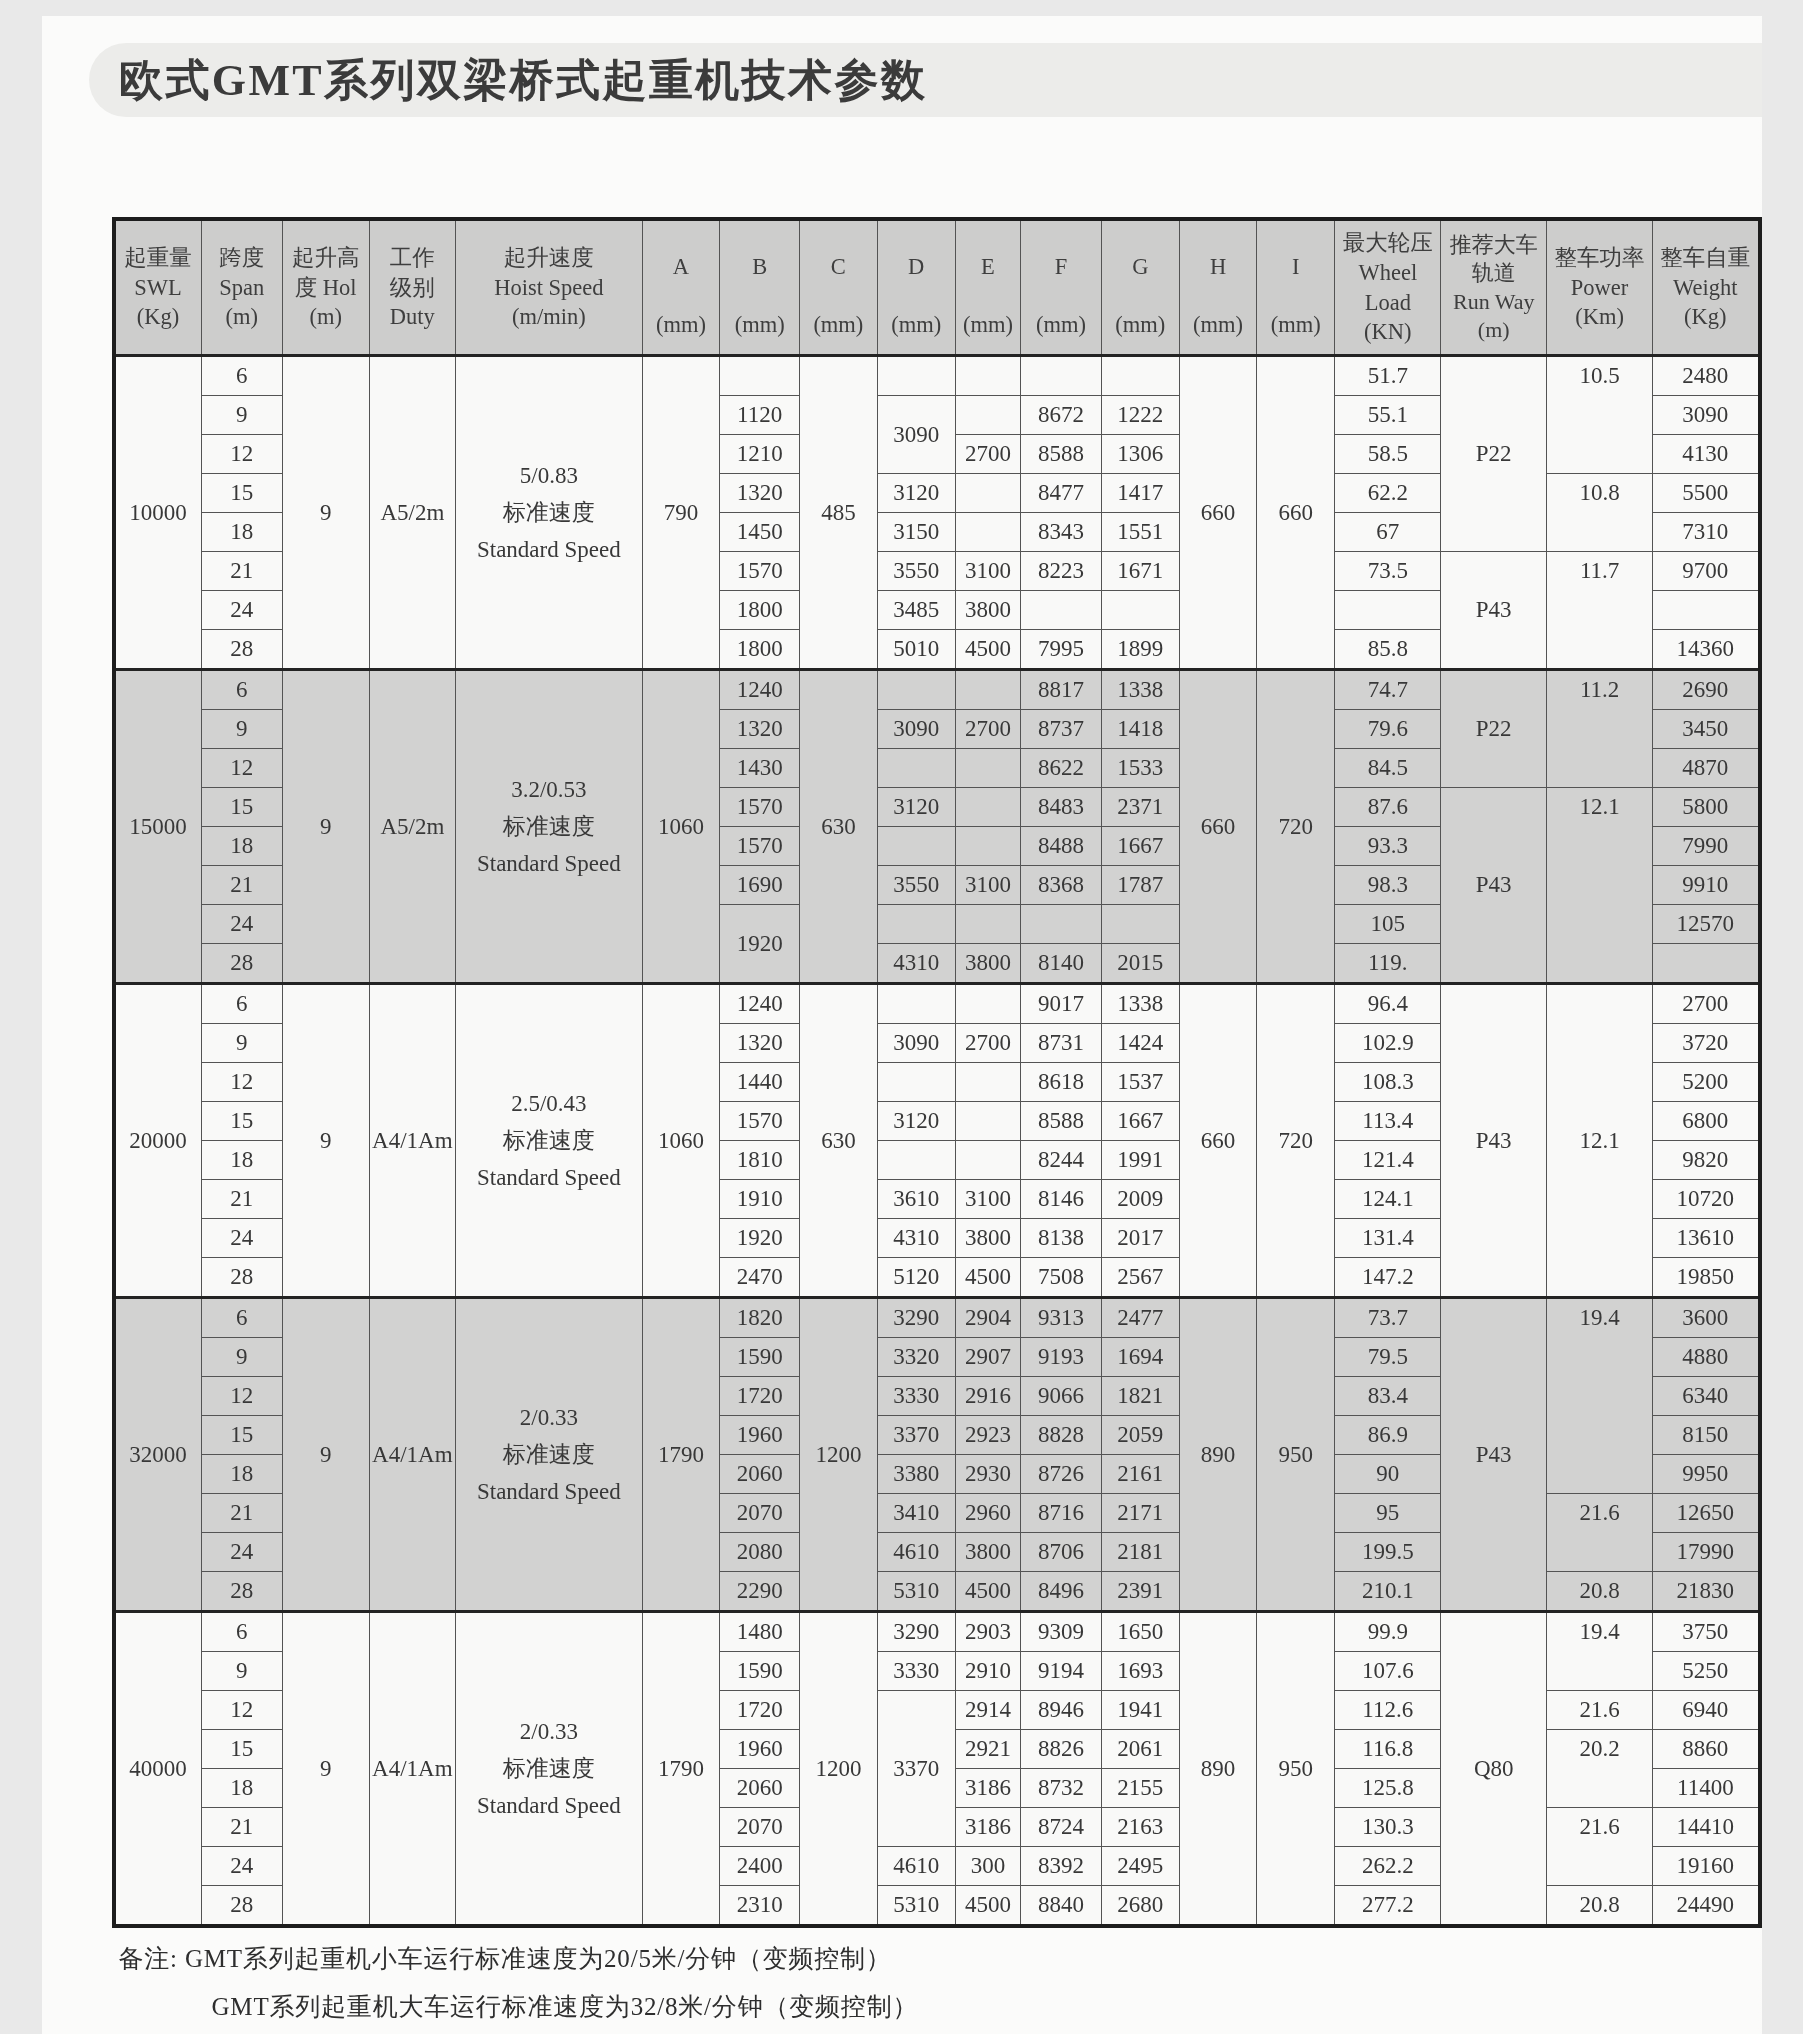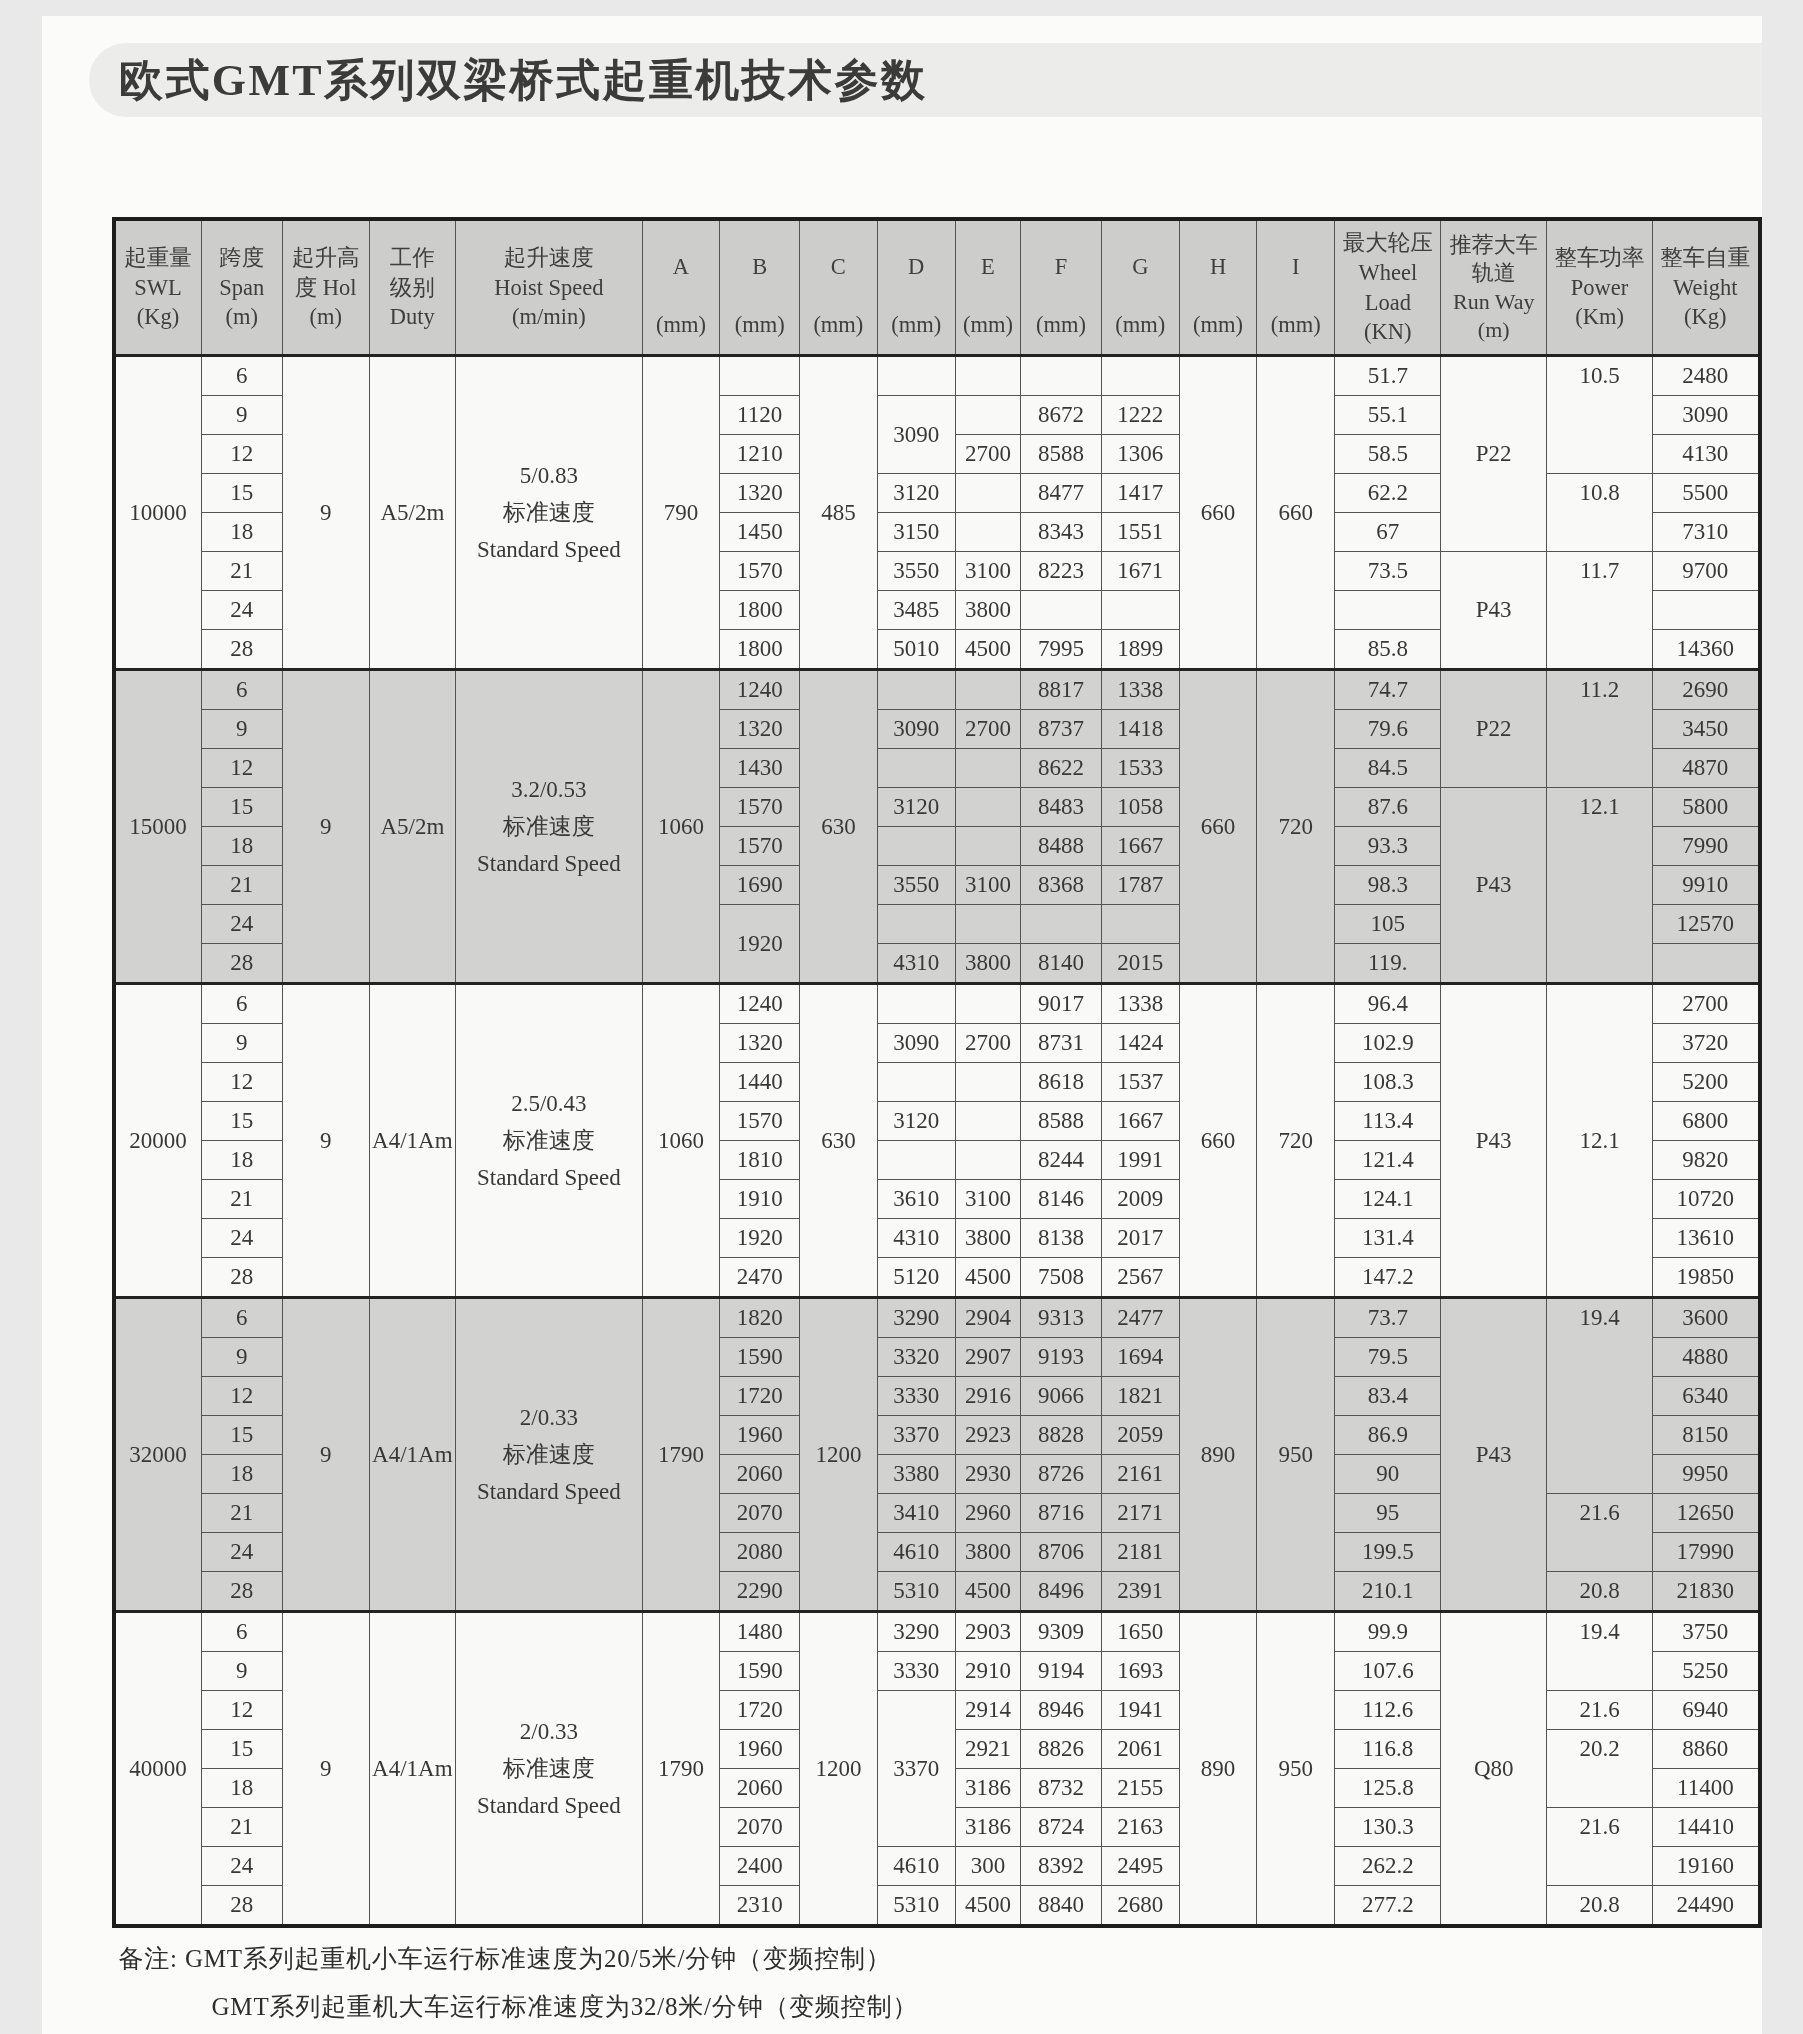--- a/index.html
+++ b/index.html
@@ -339,21 +339,21 @@
           <td>1533</td>
           <td>84.5</td>
           <td>4870</td>
         </tr>
         <tr>
           <td>15</td>
           <td>1570</td>
           <td>3120</td>
           <td></td>
           <td>8483</td>
-          <td>1058</td>
+          <td>2371</td>
           <td>87.6</td>
           <td rowspan="5">P43</td>
           <td rowspan="5" class="va-top">12.1</td>
           <td>5800</td>
         </tr>
         <tr>
           <td>18</td>
           <td>1570</td>
           <td></td>
           <td></td>

